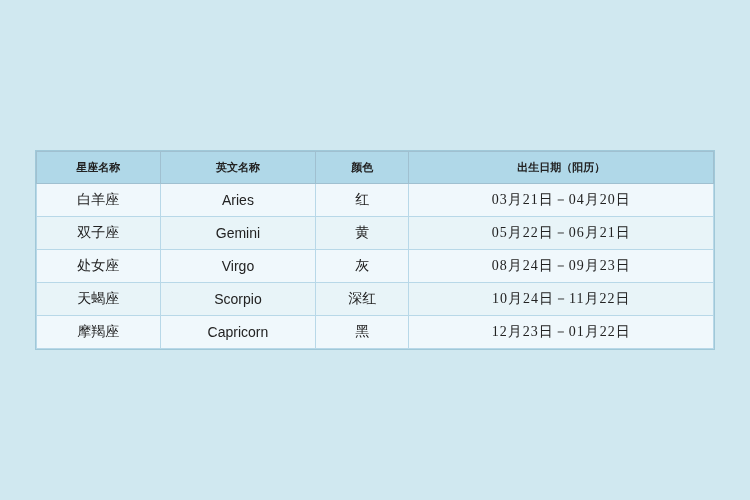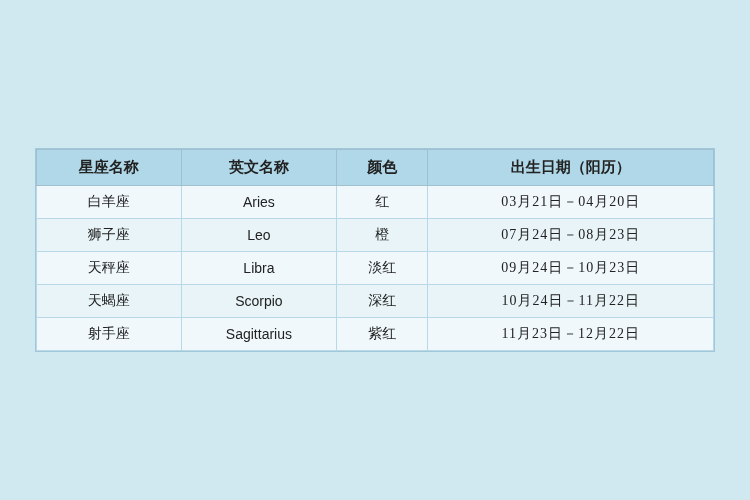--- a/index.html
+++ b/index.html
@@ -30,21 +30,21 @@
     }
 
     thead tr {
       background-color: #b0d8e8;
     }
 
     thead th {
       padding: 8px 10px;
       text-align: center;
       border: 1px solid #a0c0d0;
-      font-size: 15px;
+      font-size: 11px;
       font-weight: bold;
       color: #222;
     }
 
     tbody tr {
       background-color: #f0f8fc;
     }
 
     tbody tr:nth-child(even) {
       background-color: #e8f4f8;
@@ -82,38 +82,38 @@
       </tr>
     </thead>
     <tbody id="table-body">
     <tr>
           <td>白羊座</td>
           <td>Aries</td>
           <td>红</td>
           <td>03月21日－04月20日</td>
         </tr>
         <tr>
-          <td>狮子座</td>
-          <td>Leo</td>
-          <td>橙</td>
-          <td>07月24日－08月23日</td>
+          <td>双子座</td>
+          <td>Gemini</td>
+          <td>黄</td>
+          <td>05月22日－06月21日</td>
         </tr>
         <tr>
-          <td>天秤座</td>
-          <td>Libra</td>
-          <td>淡红</td>
-          <td>09月24日－10月23日</td>
+          <td>处女座</td>
+          <td>Virgo</td>
+          <td>灰</td>
+          <td>08月24日－09月23日</td>
         </tr>
         <tr>
           <td>天蝎座</td>
           <td>Scorpio</td>
           <td>深红</td>
           <td>10月24日－11月22日</td>
         </tr>
         <tr>
-          <td>射手座</td>
-          <td>Sagittarius</td>
-          <td>紫红</td>
-          <td>11月23日－12月22日</td>
+          <td>摩羯座</td>
+          <td>Capricorn</td>
+          <td>黑</td>
+          <td>12月23日－01月22日</td>
         </tr>
       </tbody>
   </table>
 </div>
 
 </body></html>

